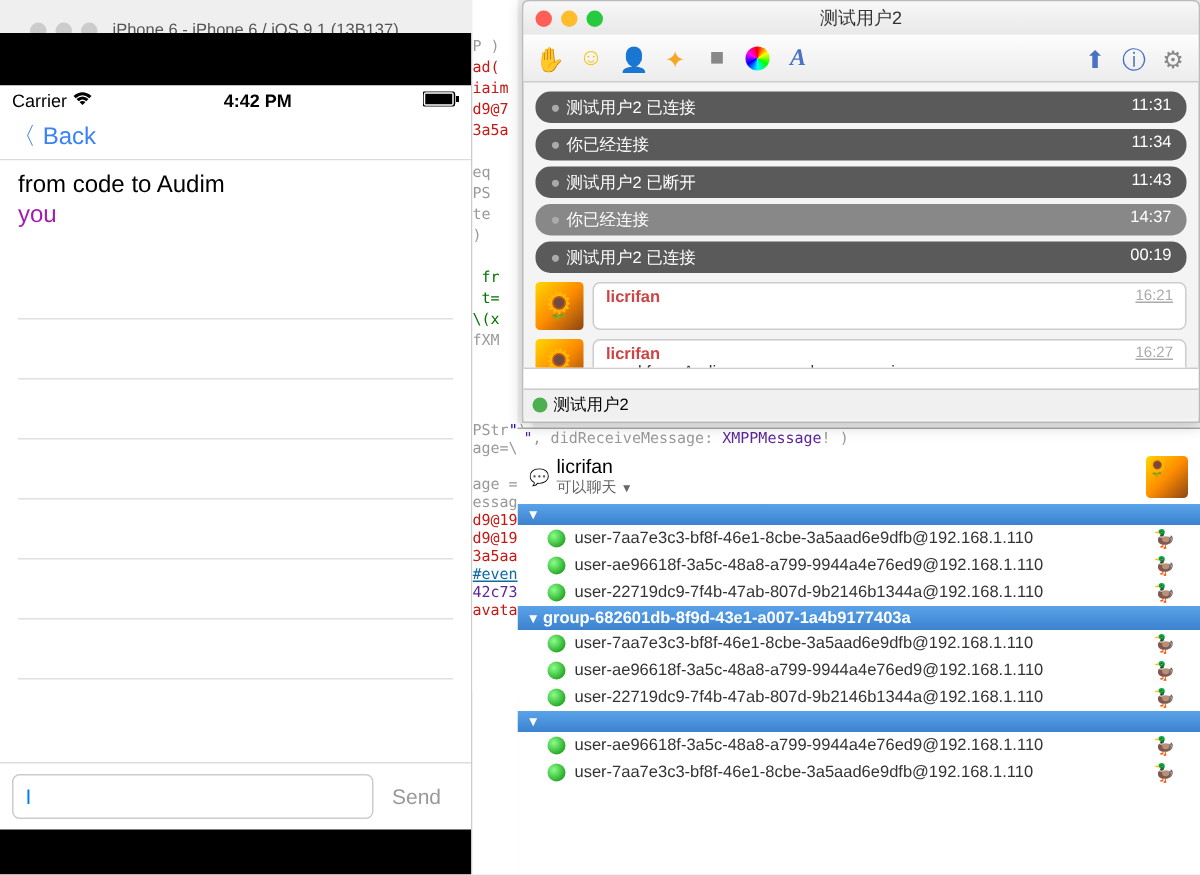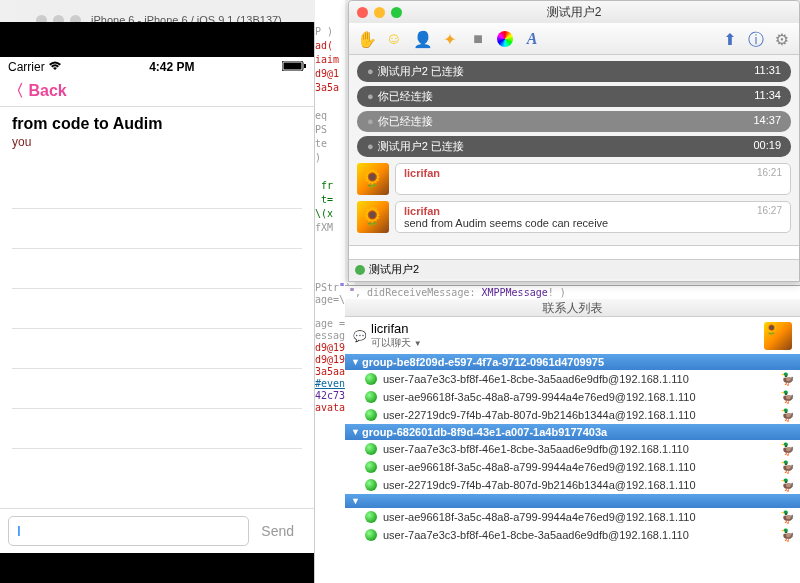--- a/index.html
+++ b/index.html
@@ -1,33 +1,33 @@
 <!DOCTYPE html>
 <html><head>
   <meta charset="utf-8">
   <style>
     * { margin: 0; padding: 0; box-sizing: border-box; }
     body { font-family: -apple-system, Helvetica, Arial, sans-serif; font-size: 12px; width: 800px; height: 583px; overflow: hidden; background: #f0f0f0; position: relative; }
     
     
-    .xcode-tabs { position: absolute; top: 0; left: 16px; width: 315px; height: 40px; background: #efefef; display: flex; align-items: center; padding: 0 20px; font-size: 11px; color: #666; }
+    .xcode-tabs { position: absolute; top: 0; left: 0; width: 315px; height: 40px; background: #efefef; display: flex; align-items: center; padding: 0 20px; font-size: 11px; color: #666; }
     .traffic-lights { display: flex; gap: 6px; margin-right: 10px; }
     .tl { width: 11px; height: 11px; border-radius: 50%; background: #ccc; }
     .xcode-tabs .tab-label { color: #555; }
     
     
     .simulator-panel { position: absolute; top: 22px; left: 0; width: 315px; height: 561px; background: #fff; border-right: 1px solid #ccc; display: flex; flex-direction: column; }
     .sim-black-top { background: #000; height: 35px; }
     .sim-status-bar { background: #fff; height: 20px; display: flex; align-items: center; justify-content: space-between; padding: 0 8px; font-size: 12px; font-weight: 500; }
     .sim-status-left { display: flex; align-items: center; gap: 3px; }
     .sim-nav { background: #fff; height: 30px; display: flex; align-items: center; padding: 0 8px; border-bottom: 1px solid #ddd; }
-    .back-btn { color: #ec4899; font-size: 16px; font-weight: bold; }
+    .back-btn { color: #3b82f6; font-size: 16px; }
     .sim-content { flex: 1; background: #fff; padding: 8px 12px; }
-    .sim-title { font-size: 16px; font-weight: 700; color: #000; margin-bottom: 2px; }
-    .sim-sub { font-size: 12px; color: #7f1d1d; }
+    .sim-title { font-size: 16px; font-weight: 400; color: #000; margin-bottom: 2px; }
+    .sim-sub { font-size: 16px; color: #a21caf; }
     .sim-rows { margin-top: 20px; }
     .sim-row { height: 40px; border-bottom: 1px solid #e0e0e0; }
     .sim-bottom { display: flex; align-items: center; padding: 8px; border-top: 1px solid #ddd; height: 45px; }
     .sim-input { flex: 1; border: 1px solid #ccc; border-radius: 5px; padding: 6px 8px; font-size: 14px; color: #007aff; }
     .sim-send { color: #999; font-size: 14px; padding: 0 12px; }
     .sim-black-bottom { background: #000; height: 30px; }
     
     
     .code-strip { position: absolute; top: 0; left: 315px; width: 30px; height: 583px; background: #fff; z-index: 1; overflow: hidden; font-family: Menlo, monospace; font-size: 10px; line-height: 14px; }
     .code-strip pre { padding-top: 25px; color: #999; white-space: pre; }
@@ -49,37 +49,37 @@
     .tb-icon { width: 18px; height: 18px; display: inline-block; font-size: 16px; text-align: center; }
     .chat-body { padding: 6px 8px; height: 190px; overflow: hidden; }
     .status-row { background: #5a5a5a; color: #fff; border-radius: 10px; padding: 3px 10px; margin-bottom: 4px; display: flex; justify-content: space-between; font-size: 11px; }
     .status-row .bullet { color: #aaa; margin-right: 4px; }
     .status-row.light { background: #888; }
     .msg-row { display: flex; gap: 6px; margin-top: 6px; }
     .avatar-sm { width: 32px; height: 32px; background: linear-gradient(135deg, #ffd700, #ff8c00, #8b4513); border-radius: 3px; display: flex; align-items: center; justify-content: center; font-size: 18px; }
     .msg-bubble { flex: 1; border: 1px solid #ccc; border-radius: 5px; padding: 3px 8px; font-size: 11px; background: #fff; position: relative; }
     .msg-sender { color: #c44; font-weight: 600; }
     .msg-text { color: #333; }
-    .msg-time { position: absolute; right: 8px; top: 3px; color: #aaa; font-size: 10px; }
+    .msg-time { position: absolute; right: 8px; top: 3px; color: #aaa; font-size: 10px; text-decoration: underline; }
     .chat-input-line { border-top: 1px solid #ccc; background: #fff; height: 14px; }
     .chat-tabs { border-top: 1px solid #ccc; background: #f0f0f0; height: 20px; display: flex; align-items: center; padding: 0 6px; gap: 4px; font-size: 11px; }
     .chat-tab-dot { width: 10px; height: 10px; border-radius: 50%; background: #4caf50; display: inline-block; }
     
     
     .contact-window { position: absolute; top: 285px; left: 345px; width: 455px; height: 298px; background: #fff; z-index: 2; border-top: 1px solid #aaa; overflow: hidden; }
     .contact-header { height: 18px; text-align: center; font-size: 12px; color: #555; background: linear-gradient(#f8f8f8, #e8e8e8); border-bottom: 1px solid #ccc; line-height: 18px; }
     .contact-user { display: flex; align-items: center; padding: 4px 8px; gap: 6px; }
     .chat-dot { width: 12px; height: 12px; font-size: 11px; }
     .contact-name { font-size: 13px; font-weight: 500; }
     .contact-status { font-size: 10px; color: #666; }
     .dropdown-arrow { font-size: 8px; }
     .avatar-right { margin-left: auto; width: 28px; height: 28px; background: linear-gradient(135deg, #ffd700, #ff8c00, #8b4513); border-radius: 3px; }
     .group-row { background: linear-gradient(#5aa3e8, #3c82d0); color: #fff; padding: 2px 6px; font-size: 11px; font-weight: 600; display: flex; align-items: center; gap: 2px; }
     .group-arrow { font-size: 9px; }
-    .user-row { display: flex; align-items: center; padding: 2px 6px 2px 20px; gap: 6px; font-size: 11px; color: #333; }
+    .user-row { display: flex; align-items: center; padding: 2px 17px 2px 20px; gap: 6px; font-size: 11px; color: #333; }
     .user-dot { width: 12px; height: 12px; border-radius: 50%; background: radial-gradient(circle at 35% 35%, #8aff8a, #008800); flex-shrink: 0; }
     .user-leaf { margin-left: auto; width: 14px; height: 14px; color: #6ab04c; font-size: 12px; }
     
     
     .code-bottom { position: absolute; top: 282px; left: 315px; width: 40px; height: 180px; background: #fff; font-family: Menlo, monospace; font-size: 10px; line-height: 12px; z-index: 1; overflow: hidden; }
   </style>
 </head>
 <body>
 
 <div class="xcode-tabs">
@@ -131,21 +131,21 @@
     <input class="sim-input" value="I" style="">
     <span class="sim-send">Send</span>
   </div>
   <div class="sim-black-bottom"></div>
 </div>
 
 <div class="code-strip">
 <pre>P )
 <span class="cs-red">ad(</span>
 <span class="cs-red">iaim</span>
-<span class="cs-red">d9@1</span>
+<span class="cs-red">d9@7</span>
 <span class="cs-red">3a5a</span>
 
 eq
 PS
 te
 )
 
  <span class="cs-green">fr</span>
  <span class="cs-green">t=</span>
 <span class="cs-green">\(x</span>
@@ -195,20 +195,24 @@
   </div>
   <div class="chat-body">
     <div class="status-row">
         <span><span class="bullet">●</span><span>测试用户2 已连接</span></span>
         <span>11:31</span>
       </div>
     <div class="status-row">
         <span><span class="bullet">●</span><span>你已经连接</span></span>
         <span>11:34</span>
       </div>
+    <div class="status-row">
+        <span><span class="bullet">●</span><span>测试用户2 已断开</span></span>
+        <span>11:43</span>
+      </div>
     <div class="status-row light">
         <span><span class="bullet">●</span><span>你已经连接</span></span>
         <span>14:37</span>
       </div>
     <div class="status-row">
         <span><span class="bullet">●</span><span>测试用户2 已连接</span></span>
         <span>00:19</span>
       </div>
     <div class="msg-row">
       <div class="avatar-sm">🌻</div>
@@ -228,33 +232,31 @@
   </div>
   <div class="chat-input-line"></div>
   <div class="chat-tabs">
     <span class="chat-tab-dot"></span>
     <span>测试用户2</span>
   </div>
 </div>
 
 <div class="contact-window">
   <div style="font-family:Menlo,monospace;font-size:10px;color:#999;padding:1px 4px"><span style="color:#5c2699">"</span>,  <span>didReceiveMessage:</span> <span style="color:#5c2699">XMPPMessage</span>! )</div>
-  <div class="contact-header">联系人列表</div>
   <div class="contact-user">
     <span class="chat-dot">💬</span>
     <div>
       <div class="contact-name">licrifan</div>
       <div class="contact-status"><span>可以聊天</span> <span class="dropdown-arrow">▼</span></div>
     </div>
     <div class="avatar-right">🌻</div>
   </div>
   <div id="groups-container">
       <div class="group-row">
         <span class="group-arrow">▼</span> 
-        <span>group-be8f209d-e597-4f7a-9712-0961d4709975</span>
       </div>
       <div class="user-row">
         <span class="user-dot"></span>
         <span>user-7aa7e3c3-bf8f-46e1-8cbe-3a5aad6e9dfb@192.168.1.110</span>
         <span class="user-leaf">🦆</span>
       </div>
       <div class="user-row">
         <span class="user-dot"></span>
         <span>user-ae96618f-3a5c-48a8-a799-9944a4e76ed9@192.168.1.110</span>
         <span class="user-leaf">🦆</span>

